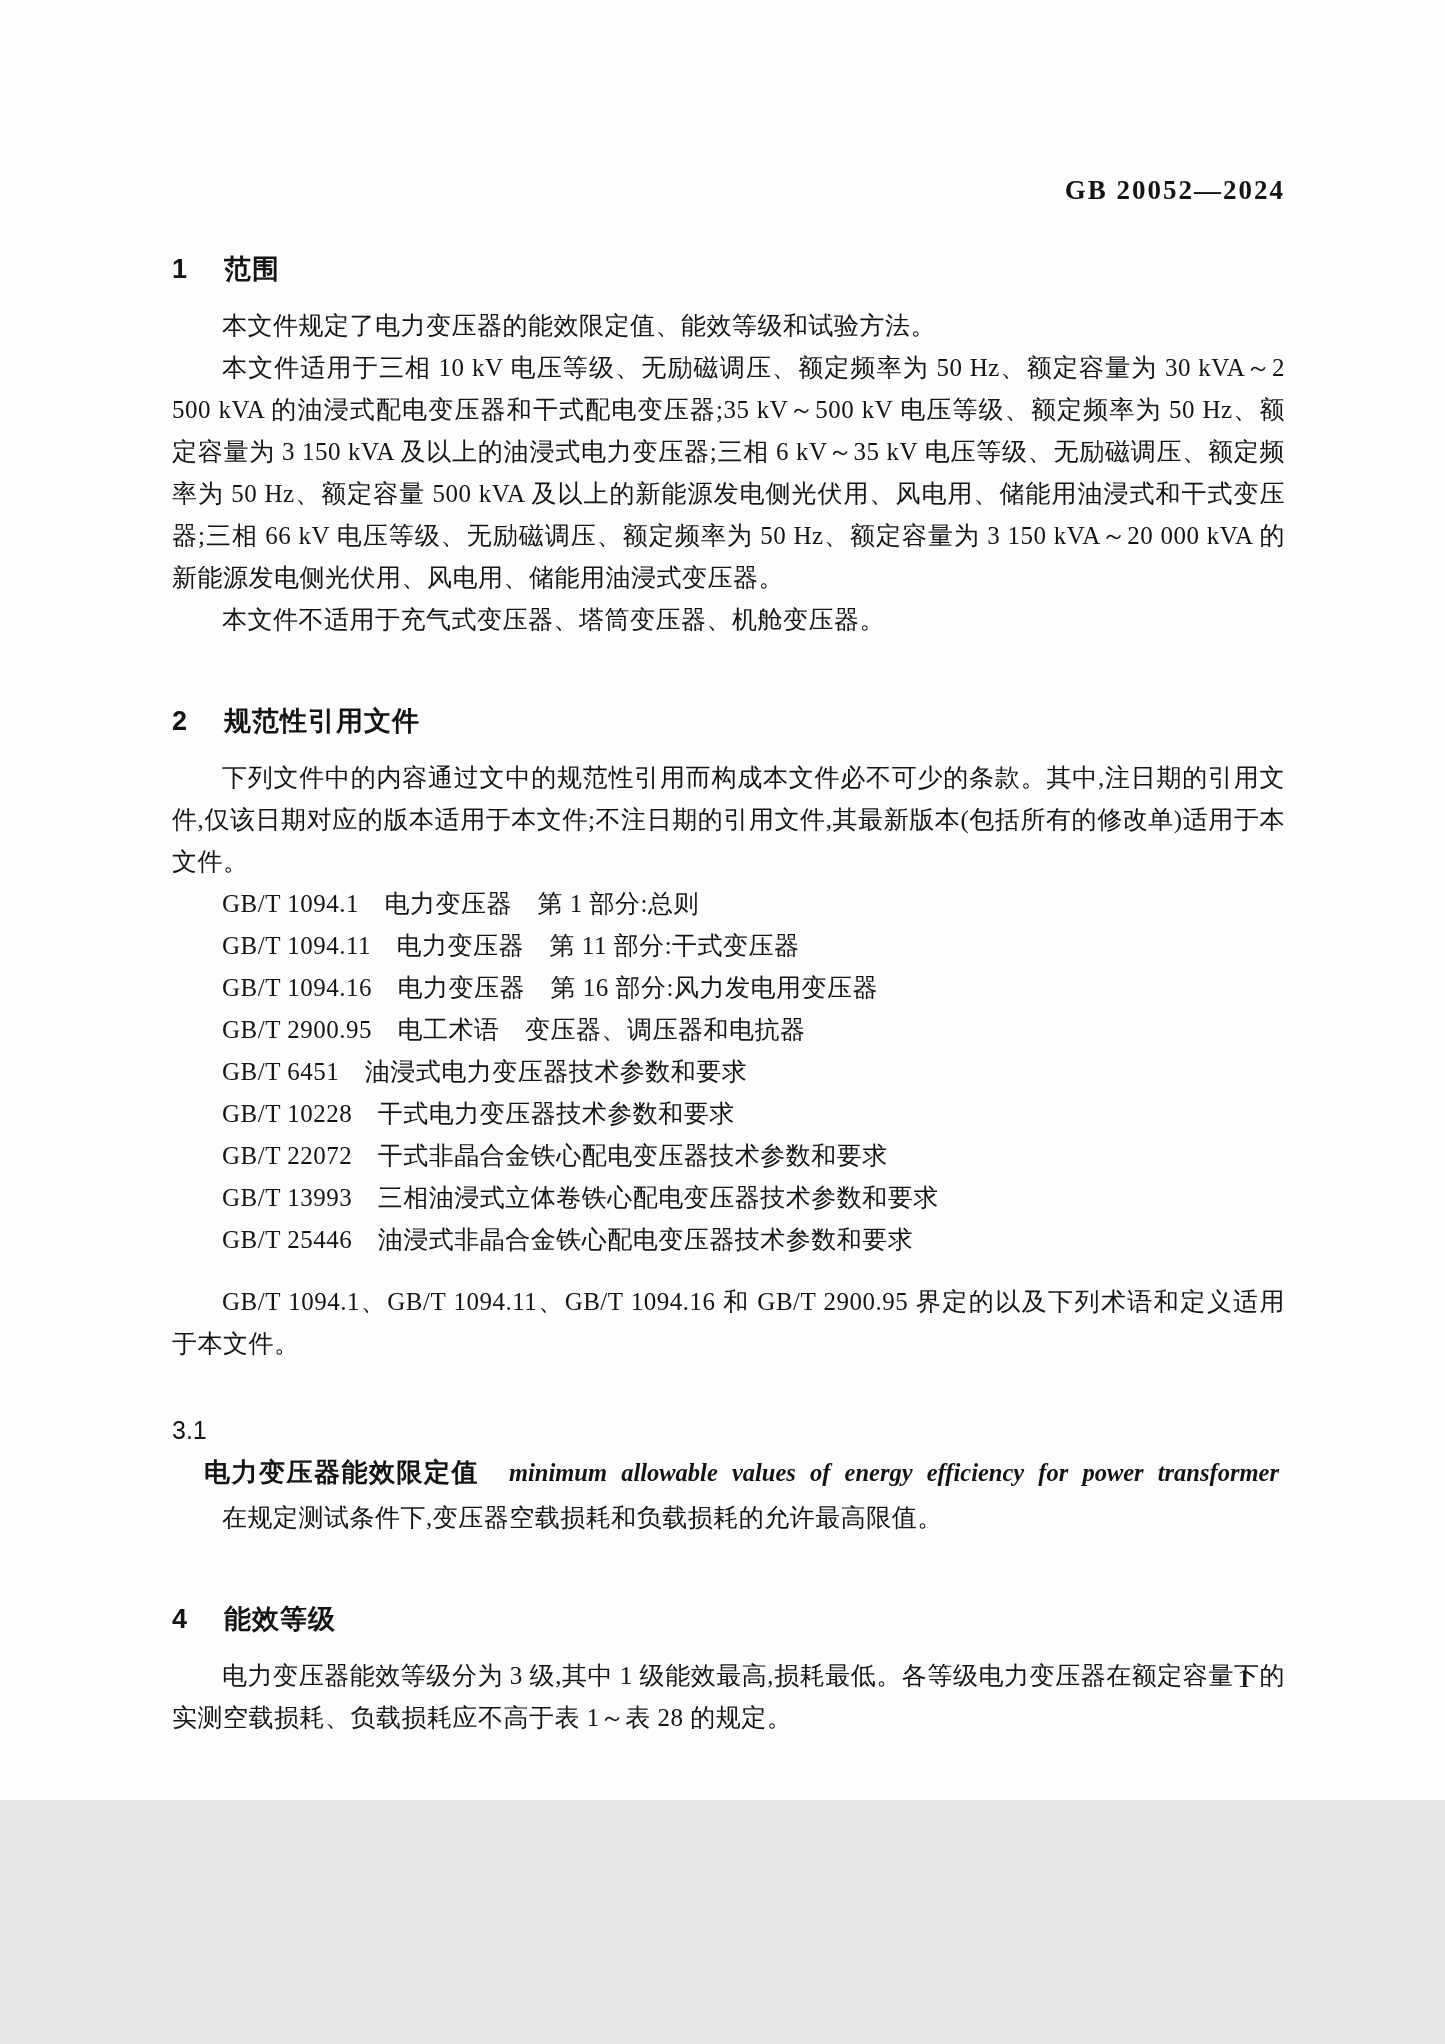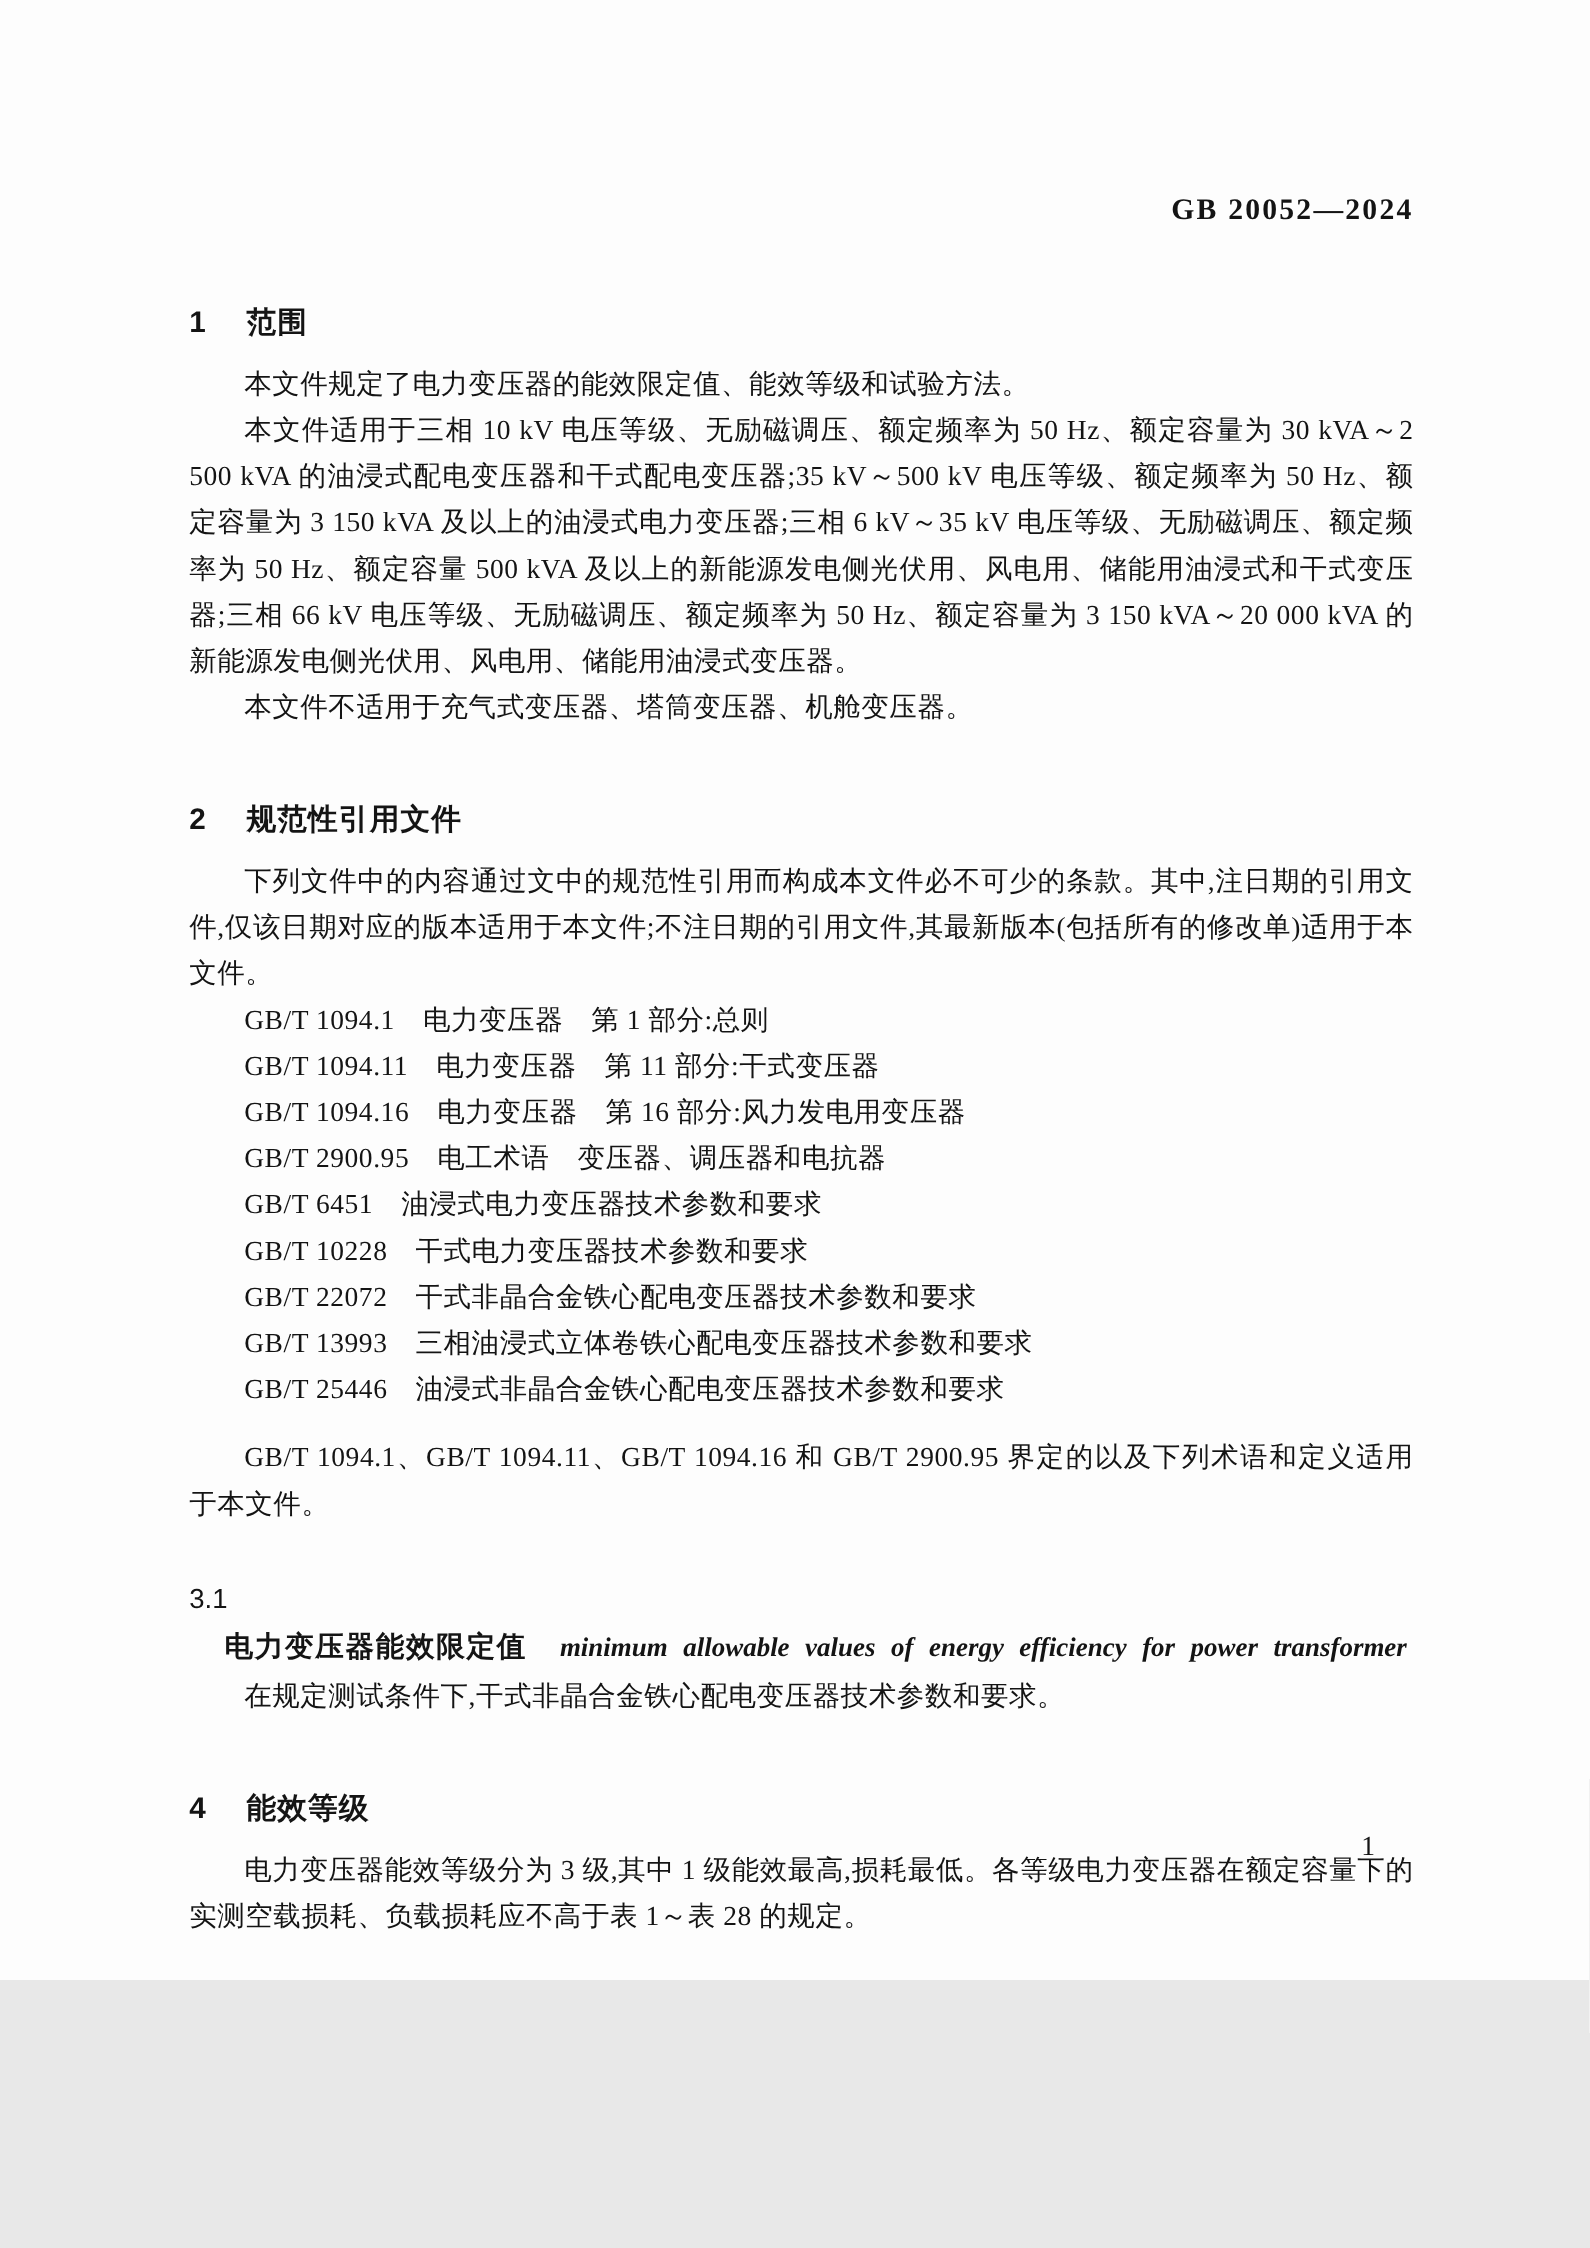--- a/index.html
+++ b/index.html
@@ -33,21 +33,21 @@
     letter-spacing: 1px;
   }
   .section-heading {
     font-family: "Liberation Sans", sans-serif;
     font-weight: bold;
     font-size: 27px;
     line-height: 32px;
     letter-spacing: 1px;
     margin-top: 64px;
   }
-  .section-s1 .section-heading { margin-top: 72px; }
+  .section-s1 .section-heading { margin-top: 48px; }
   .sec-num { display: inline-block; margin-right: 36px; font-family: "Liberation Sans", sans-serif; }
   p.body {
     font-size: 25px;
     line-height: 42px;
     margin: 20px 0 0 0;
     text-align: justify;
     text-indent: 2em;
     letter-spacing: 0.5px;
   }
   p.body.joined { margin-top: 0; }
@@ -136,21 +136,21 @@
         <li>GB/T 25446　油浸式非晶合金铁心配电变压器技术参数和要求</li>
       </ul>
   </div>
 
   <div class="section-s3">
     <p class="body">GB/T 1094.1、GB/T 1094.11、GB/T 1094.16 和 GB/T 2900.95 界定的以及下列术语和定义适用于本文件。</p>
     <div class="term-num">3.1</div>
     <div class="term-line">
       <span class="term-zh">电力变压器能效限定值</span><span class="term-en">minimum allowable values of energy efficiency for power transformer</span>
     </div>
-    <p class="body joined">在规定测试条件下,干式非晶合金铁心配电变压器技术参数和要求。</p>
+    <p class="body joined">在规定测试条件下,变压器空载损耗和负载损耗的允许最高限值。</p>
   </div>
 
   <div class="section-s4">
     <div class="section-heading">
       <span class="sec-num">4</span><span>能效等级</span>
     </div>
     <p class="body">电力变压器能效等级分为 3 级,其中 1 级能效最高,损耗最低。各等级电力变压器在额定容量下的实测空载损耗、负载损耗应不高于表 1～表 28 的规定。</p>
   </div>
 
   <div class="page-number">1</div>

